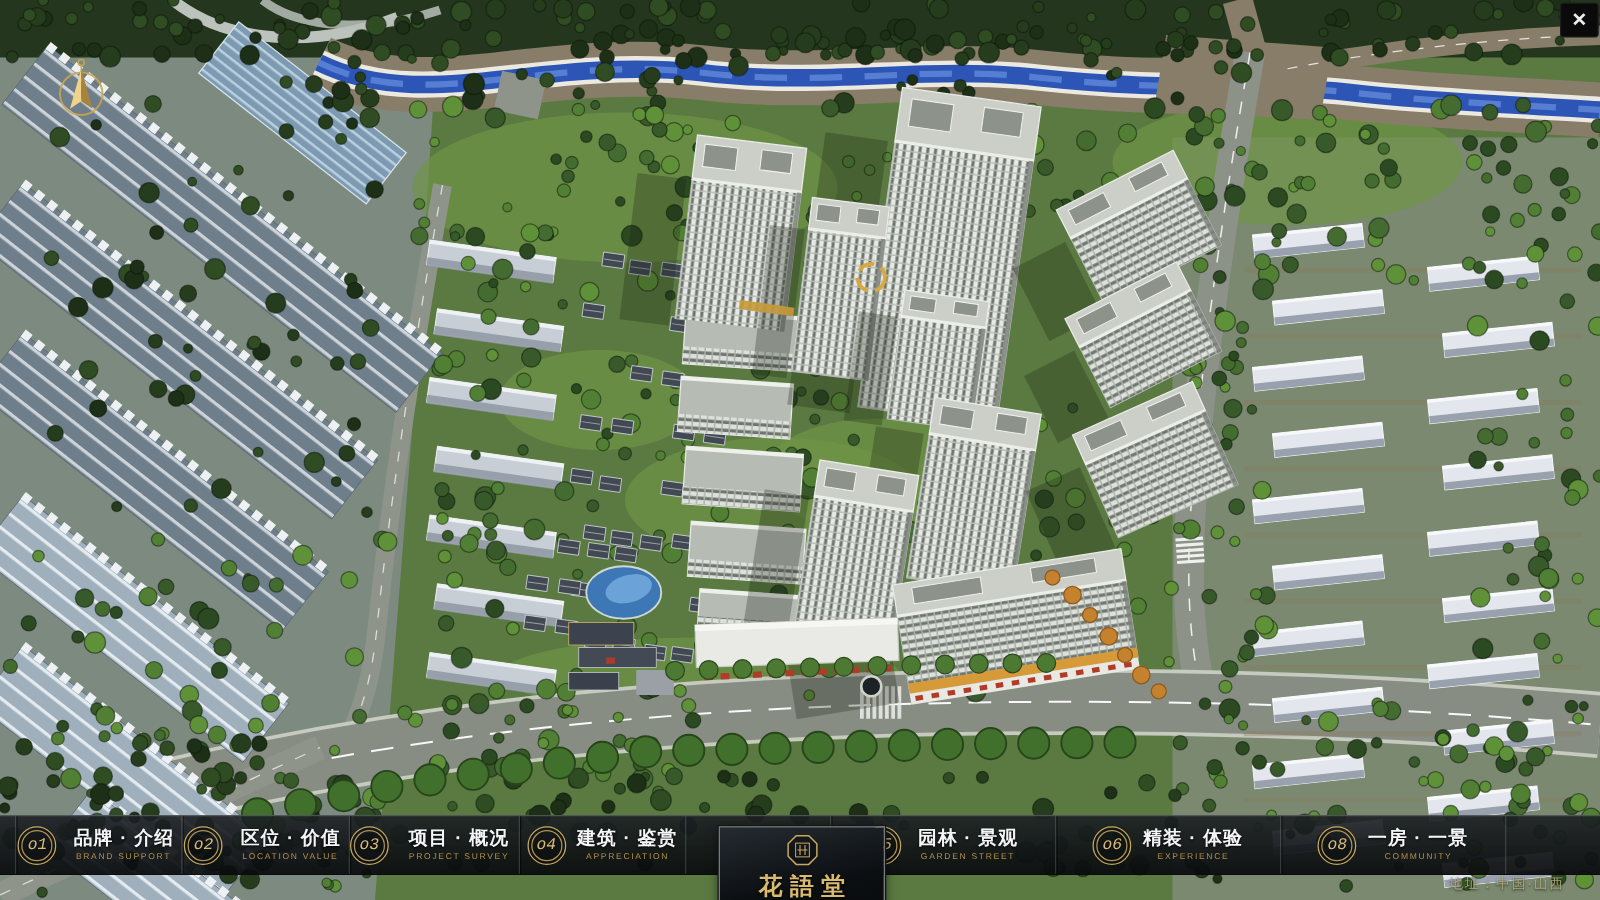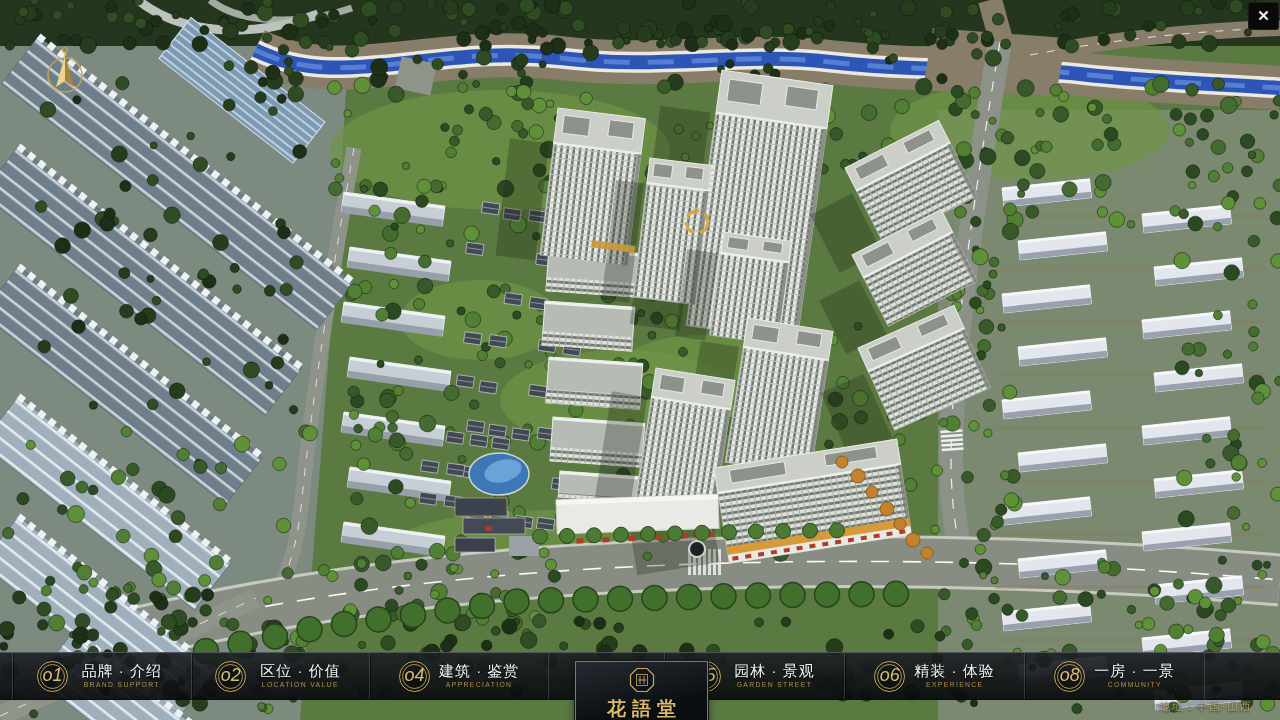--- a/index.html
+++ b/index.html
@@ -19,24 +19,24 @@
           box-sizing:border-box;}
   .nav-group{position:absolute;top:0;height:100%;display:flex;}
   .nav-left{left:12px;width:536px;border-right:1px solid rgba(195,200,206,.20);}
   .nav-right{left:664px;width:540px;border-right:1px solid rgba(195,200,206,.20);}
   .nav-item{flex:1;display:flex;align-items:center;justify-content:center;gap:9px;
             border-left:1px solid rgba(195,200,206,.20);box-shadow:inset 1px 0 0 rgba(0,0,0,.55);
             cursor:pointer;}
   .badge{width:29px;height:29px;border-radius:50%;border:1px solid #c8a85e;flex:0 0 auto;
          background:rgba(4,7,9,.35);position:relative;display:flex;align-items:center;justify-content:center;}
   .badge::after{content:"";position:absolute;inset:2px;border:1px solid rgba(205,172,98,.85);border-radius:50%;}
-  .badge-num{font-family:Liberation Sans, sans-serif;font-style:italic;font-size:18px;color:#d8bc76;
+  .badge-num{font-family:Liberation Mono, monospace;font-style:italic;font-size:13px;color:#d8bc76;
              transform:translateY(-1px);}
   .labels{display:flex;flex-direction:column;align-items:center;line-height:1;}
-  .label-cn{font-size:15px;font-weight:normal;color:#f4f5f6;letter-spacing:1px;white-space:nowrap;
+  .label-cn{font-size:15px;font-weight:bold;color:#f4f5f6;letter-spacing:1px;white-space:nowrap;
             text-shadow:0 1px 2px rgba(0,0,0,.85);}
   .label-en{margin-top:4px;font-size:8px;color:#b3924e;letter-spacing:1.6px;white-space:nowrap;
             transform:scale(.85);transform-origin:center top;}
   
   .logo-box{position:absolute;left:575px;top:637px;width:133px;height:73px;box-sizing:border-box;
             background:linear-gradient(168deg,#242b31 0%,#0c0f12 62%,#090b0e 100%);
             border:1px solid #75797c;box-shadow:0 0 0 1px #15181b,0 2px 8px rgba(0,0,0,.65);
             display:flex;flex-direction:column;align-items:center;justify-content:center;gap:3px;cursor:pointer;margin-top:24px;}
   .logo-cn{font-family:"Liberation Serif",serif;font-weight:bold;font-size:19px;color:#d9ba6e;
            letter-spacing:6px;padding-left:6px;text-shadow:0 1px 2px rgba(0,0,0,.8);}
@@ -1650,20 +1650,29 @@
         <span class="badge">
             <span class="badge-num">o2</span>
           </span>
         <span class="labels">
           <span class="label-cn">区位 · 价值</span>
           <span class="label-en">LOCATION VALUE</span>
         </span>
       </div>
       <div class="nav-item">
         <span class="badge">
+            <span class="badge-num">o3</span>
+          </span>
+        <span class="labels">
+          <span class="label-cn">项目 · 概况</span>
+          <span class="label-en">PROJECT SURVEY</span>
+        </span>
+      </div>
+      <div class="nav-item">
+        <span class="badge">
             <span class="badge-num">o4</span>
           </span>
         <span class="labels">
           <span class="label-cn">建筑 · 鉴赏</span>
           <span class="label-en">APPRECIATION</span>
         </span>
       </div>
     </div>
     <div class="nav-group nav-right">
       <div class="nav-item">

